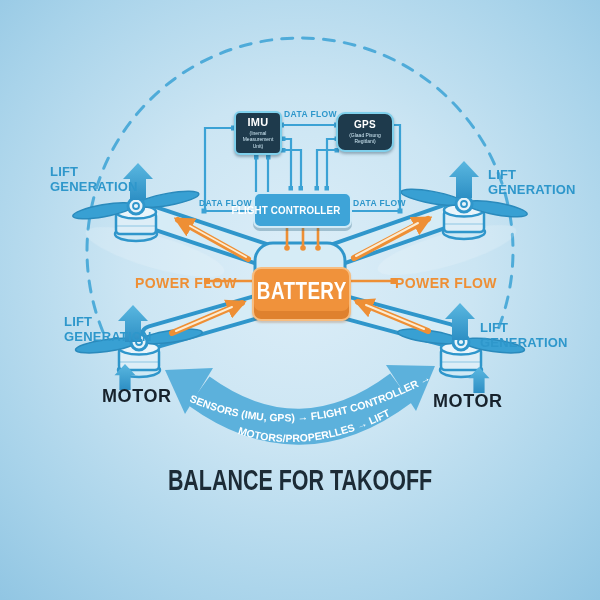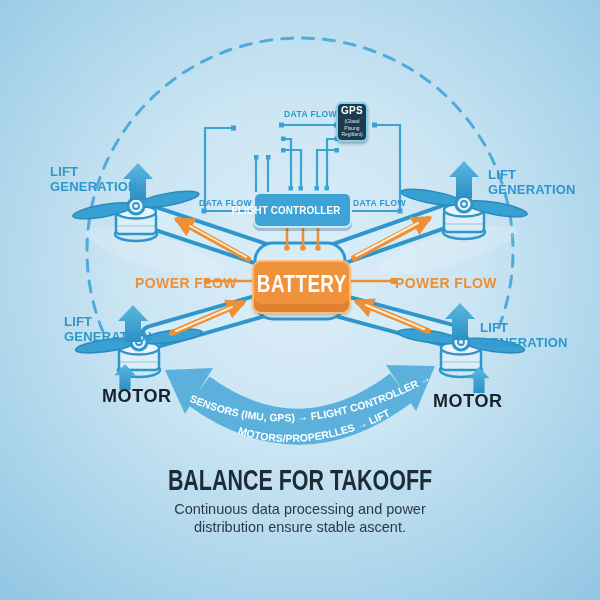--- a/index.html
+++ b/index.html
@@ -11,35 +11,35 @@
   .stage svg { position:absolute; left:0; top:0; }
 
   
   .sensor-box {
     position:absolute; background:#1e3a4c; border:2px solid #7fd0ec; border-radius:6px;
     color:#fff; text-align:center; box-sizing:border-box; padding:2px 1px;
     display:flex; flex-direction:column; align-items:center; justify-content:center;
     box-shadow:0 2px 3px rgba(20,50,70,.35);
   }
   .imu { left:234px; top:111px; width:48px; height:44px; }
-  .gps { left:336px; top:102px; width:32px; height:40px; }
+  .gps { left:336px; top:112px; width:58px; height:40px;border-radius:9px; }
   .box-title { font-weight:bold; font-size:11px; letter-spacing:.3px; line-height:1; }
   .gps .box-title { font-size:10px; }
   .box-sub { font-size:5px; color:#cfe8f4; line-height:1.3; margin-top:2px; }
 
   .fc-box {
     position:absolute; left:253px; top:192px; width:99px; height:36px; box-sizing:border-box;
     background:#3ea4d8; border:2px solid #cfeaf7; border-radius:7px;
     box-shadow:0 3px 0 rgba(26,86,116,.30);
     display:flex; align-items:center; justify-content:flex-end;
   }
   .fc-label { color:#fff; font-weight:bold; font-size:11.5px; white-space:nowrap; transform:scaleX(.85); letter-spacing:.2px; }
 
   .battery-box {
-    position:absolute; left:252px; top:260px; width:99px; height:54px; box-sizing:border-box;
+    position:absolute; left:252px; top:267px; width:99px; height:54px; box-sizing:border-box;
     background:#f0923b; border:2px solid #f7bd80; border-radius:9px;
     box-shadow: inset 0 -8px 0 rgba(197,106,28,.40), 0 2px 2px rgba(150,80,20,.25);
     display:flex; align-items:center; justify-content:center;
   }
   .battery-label { color:#fff; font-weight:bold; font-size:23px; transform:scaleX(.82); letter-spacing:.5px; padding-bottom:5px; white-space:nowrap; }
 
   .lbl { position:absolute; font-weight:bold; text-align:left; }
   .flow-label { color:#2e97cb; font-size:8.5px; letter-spacing:.4px; white-space:nowrap; }
   .df-top   { left:284px; top:109px; width:48px; }
   .df-left  { left:199px; top:198px; width:50px; }
@@ -242,20 +242,24 @@
       <polygon points="435,366 386,365 416,411" fill="#5cb1dc"></polygon>
       <text class="banner-text" text-anchor="middle">
         <textPath href="#tp1" startOffset="50%">SENSORS (IMU, GPS) → FLIGHT CONTROLLER →</textPath>
       </text>
       <text class="banner-text" text-anchor="middle">
         <textPath href="#tp2" startOffset="50%">MOTORS/PROPERLLES → LIFT</textPath>
       </text>
     </g>
   </svg>
 
+  <div class="sensor-box imu">
+    <div class="box-title">IMU</div>
+    <div class="box-sub">(Inernal Measurement Unit)</div>
+  </div>
   <div class="sensor-box gps">
     <div class="box-title">GPS</div>
     <div class="box-sub">(Glaad Pisung Regitlani)</div>
   </div>
   <div class="fc-box">
     <span class="fc-label">FLIGHT CONTROLLER</span>
   </div>
   <div class="battery-box">
     <span class="battery-label">BATTERY</span>
   </div>
@@ -267,18 +271,14 @@
   <div class="lbl power-label pf-right">POWER FLOW</div>
 
   <div class="lbl lift-label lift-tl">LIFT GENERATION</div>
   <div class="lbl lift-label lift-tr">LIFT GENERATION</div>
   <div class="lbl lift-label lift-bl">LIFT GENERATION</div>
   <div class="lbl lift-label lift-br">LIFT GENERATION</div>
   <div class="lbl motor-label motor-left">MOTOR</div>
   <div class="lbl motor-label motor-right">MOTOR</div>
 
   <div class="footer-title">BALANCE FOR TAKOOFF</div>
-  <div class="footer-sub">
-    <div>Continuous data processing and power</div>
-    <div>distribution ensure stable ascent.</div>
-  </div>
 
 </div>
 
 </body></html>

